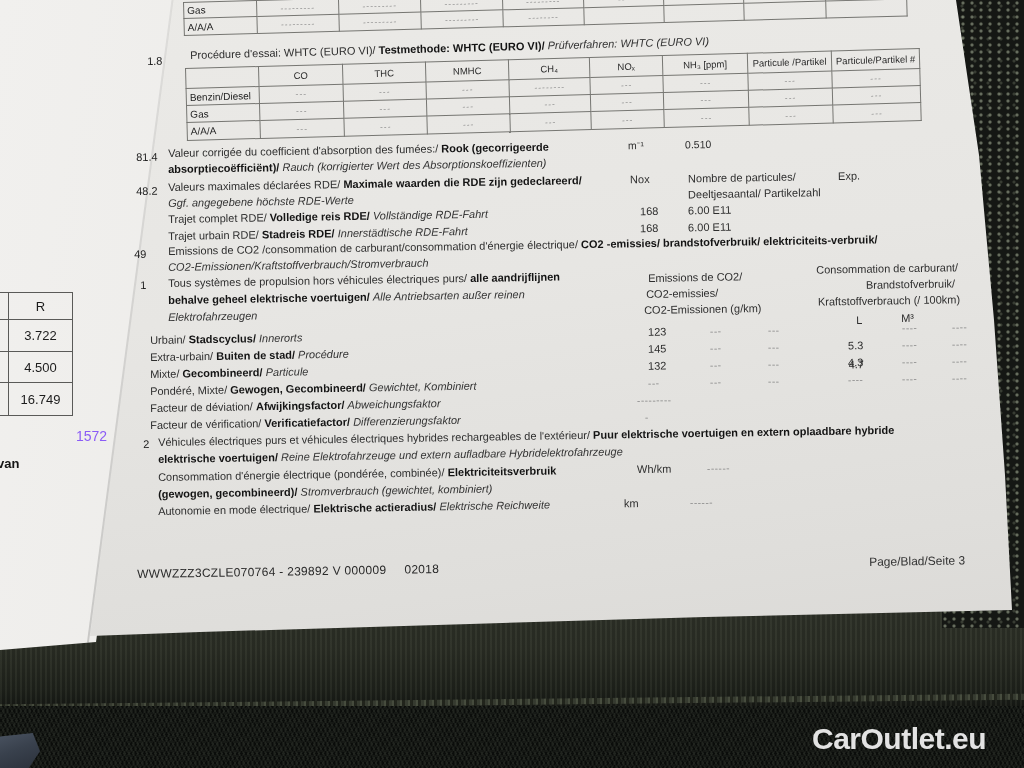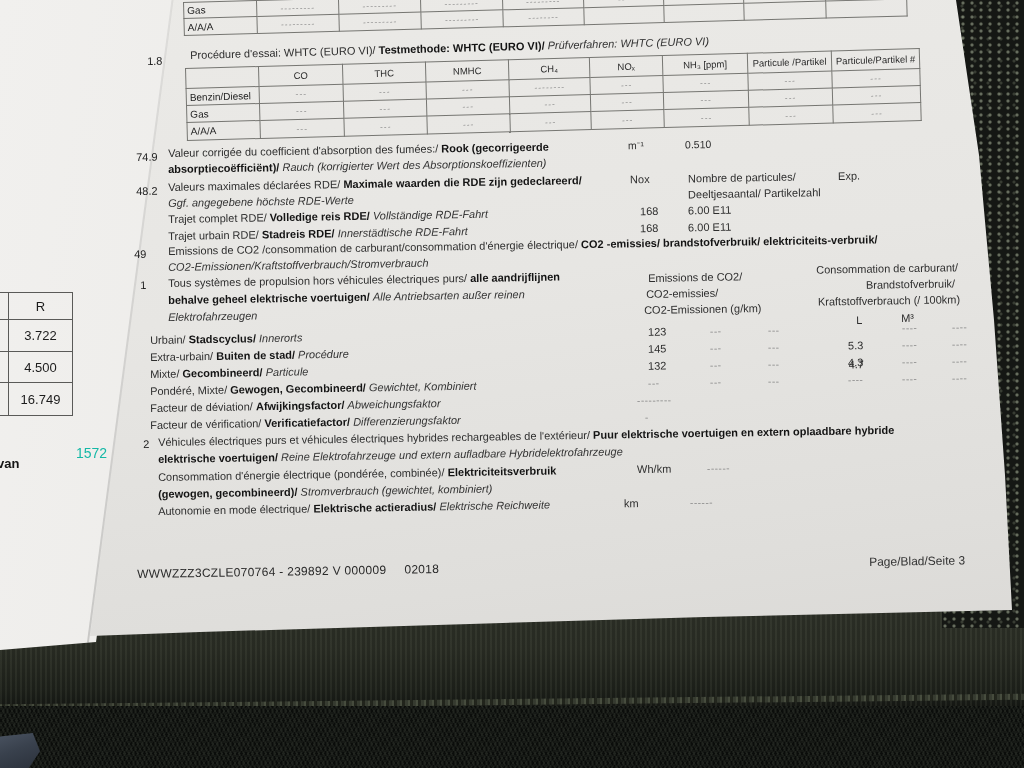--- a/index.html
+++ b/index.html
@@ -109,21 +109,21 @@
     <tr style="height:31px">
           <td></td>
           <td>4.500</td>
         </tr>
     <tr style="height:33px">
           <td></td>
           <td>16.749</td>
         </tr>
   </tbody>
     </table>
-  <div class="ln" style="left:76px;top:447px;font-size:14px;color:#14b8a6;">1572</div>
+  <div class="ln" style="left:76px;top:430px;font-size:14px;color:#8b5cf6;">1572</div>
   <div class="ln b" style="left:-3px;top:457px;font-size:13px;">van</div>
 
   <table class="doc" style="left:183px;top:2px;">
     <colgroup>
         <col style="width:73px">
         <col style="width:82px">
         <col style="width:82px">
         <col style="width:82px">
         <col style="width:81px">
         <col style="width:80px">
@@ -214,21 +214,21 @@
       <td class="c">---</td>
       <td class="c">---</td>
       <td class="c">---</td>
       <td class="c">---</td>
       <td class="c">---</td>
       <td class="c">---</td>
     </tr>
   </tbody>
     </table>
 
-  <div class="num" style="left:136px;top:151px;">74.9</div>
+  <div class="num" style="left:136px;top:151px;">81.4</div>
   <div class="ln rB" style="left:168px;top:147px;width:840px;">
     <span>Valeur corrigée du coefficient d'absorption des fumées:/ </span><span class="b">Rook (gecorrigeerde</span>
     <span class="v small-meta" style="left:460px;">m⁻¹</span>
     <span class="v small-meta" style="left:517px;">0.510</span>
   </div>
   <div class="ln rB" style="left:168px;top:163px;">
     <span class="b">absorptiecoëfficiënt)/ </span><span class="i">Rauch (korrigierter Wert des Absorptionskoeffizienten)</span>
   </div>
 
   <div class="num" style="left:136px;top:185px;">48.2</div>
@@ -345,14 +345,15 @@
     <span>Autonomie en mode électrique/ </span><span class="b">Elektrische actieradius/ </span><span class="i">Elektrische Reichweite</span>
     <span class="v" style="left:466px;">km</span>
     <span class="v dsh" style="left:532px;">------</span>
   </div>
 
   <div class="ln rB footer-left" style="left:137px;top:568px;">
     <span>WWWZZZ3CZLE070764 - 239892 V 000009</span><span style="margin-left:18px;">02018</span>
   </div>
   <div class="ln rB footer-right" style="left:869px;top:556px;">Page/Blad/Seite 3</div>
 
+  <div class="watermark">CarOutlet.eu</div>
 
 </div>
 
 </body></html>

